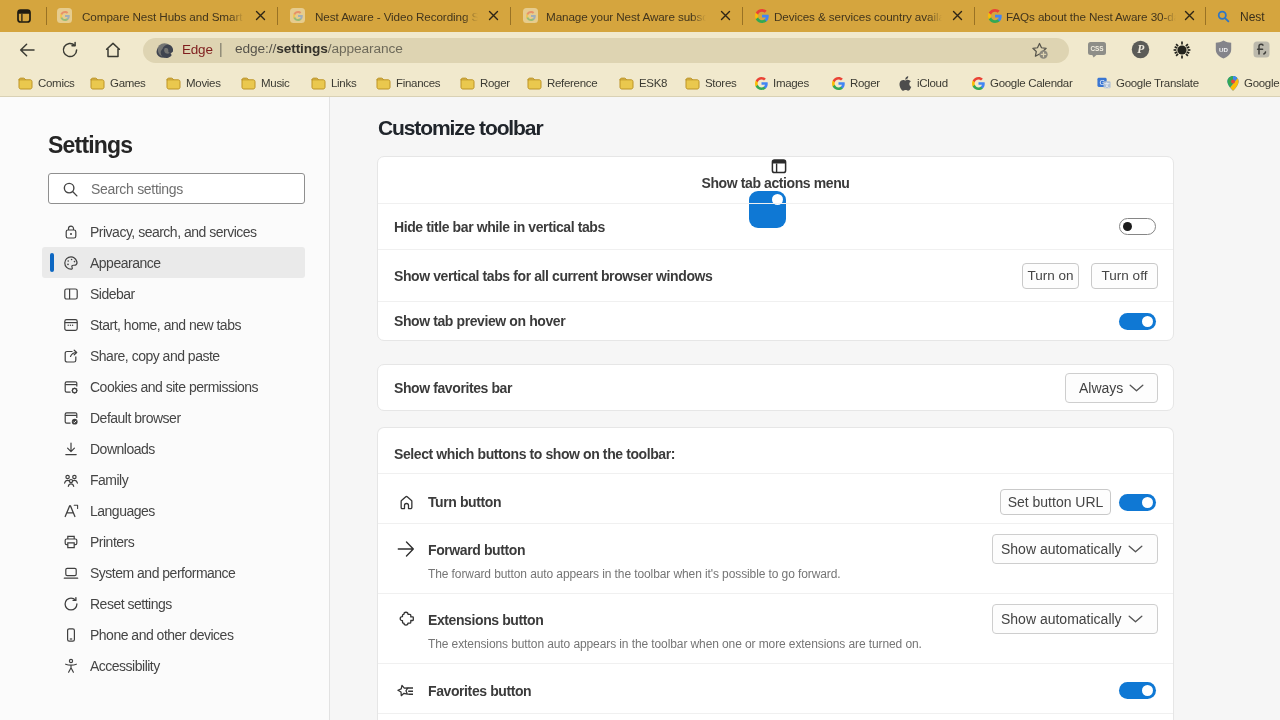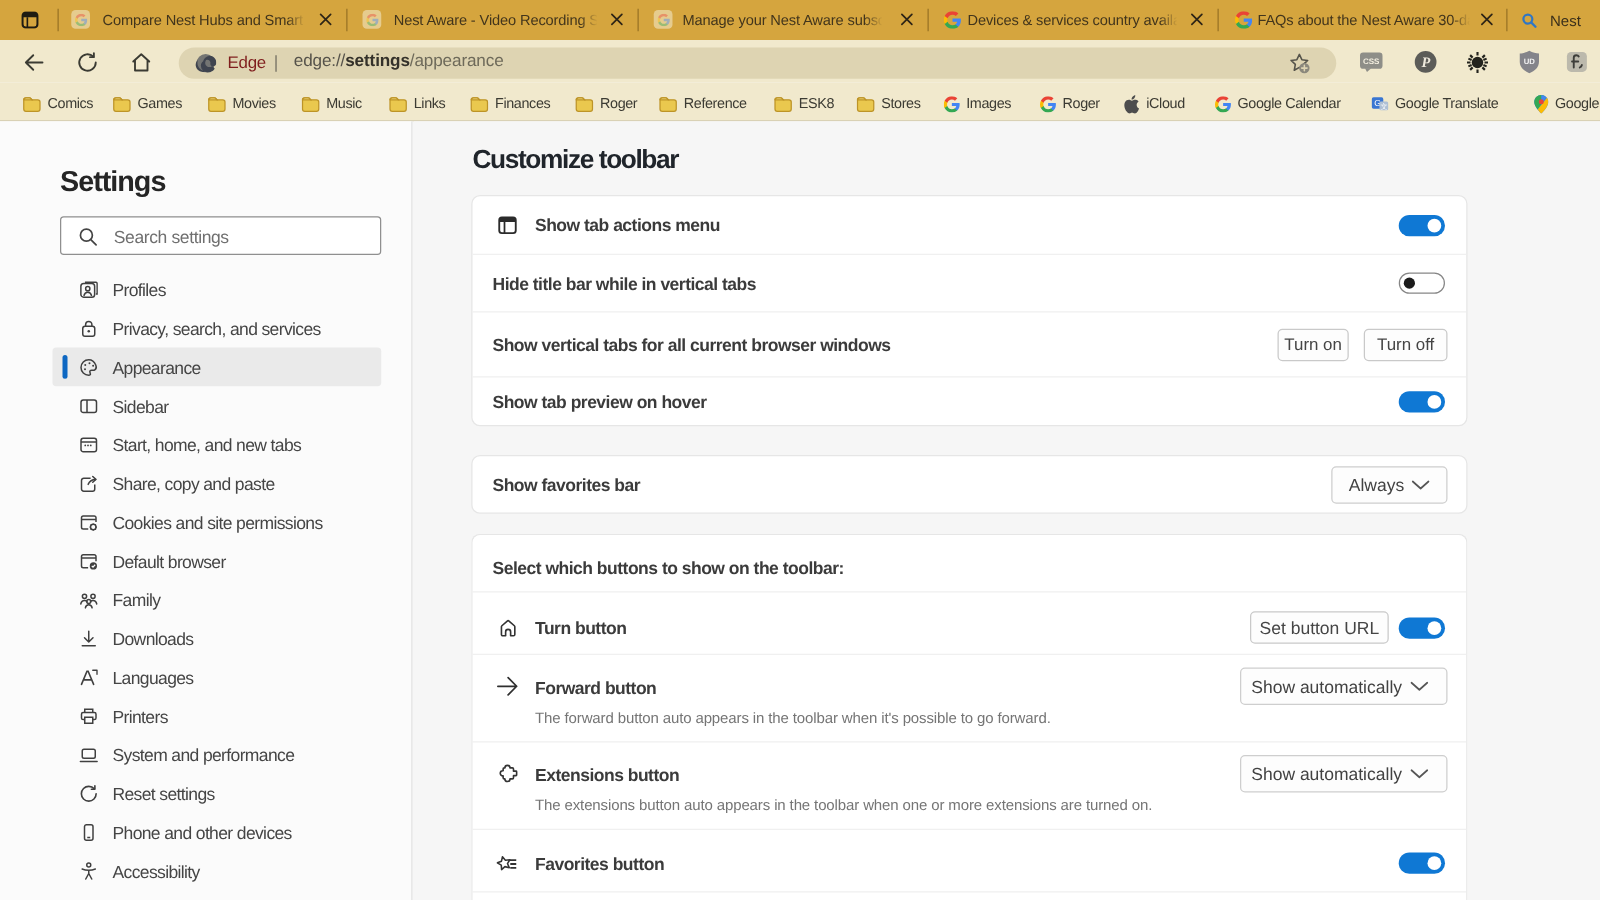--- a/index.html
+++ b/index.html
@@ -357,31 +357,20 @@
       <svg width="17" height="17" viewBox="0 0 16 16">
           <circle cx="6.7" cy="6.7" r="4.5" fill="none" stroke="#444" stroke-width="1.3"></circle>
           <line x1="10.2" y1="10.2" x2="14" y2="14" stroke="#444" stroke-width="1.3" stroke-linecap="round"></line>
         </svg>
       <span>Search settings</span>
     </div>
     <div id="navlist">
       <div class="nav">
           <span class="ic">
             <svg width="16" height="16" viewBox="0 0 16 16" fill="none" stroke="#404040" stroke-width="1.2">
-              <rect x="1.7" y="2.7" width="11" height="11" rx="2.2"></rect>
-              <path d="M5.5 2.7v-.9h8.3c.5 0 .9.4.9.9v8.5h-1" stroke-width="1.1"></path>
-              <circle cx="7.2" cy="6.9" r="1.7"></circle>
-              <path d="M4.2 12.4c.4-1.7 1.6-2.6 3-2.6s2.6.9 3 2.6" stroke-linecap="round"></path>
-            </svg>
-          </span>
-          <span class="lb">Profiles</span>
-        </div>
-      <div class="nav">
-          <span class="ic">
-            <svg width="16" height="16" viewBox="0 0 16 16" fill="none" stroke="#404040" stroke-width="1.2">
               <rect x="3.2" y="6" width="9.6" height="8" rx="1.8"></rect>
               <path d="M5.5 6V4.6a2.5 2.5 0 0 1 5 0V6"></path>
               <circle cx="8" cy="10" r="1" fill="#404040" stroke="none"></circle>
             </svg>
           </span>
           <span class="lb">Privacy, search, and services</span>
         </div>
       <div class="nav sel">
           <span class="ic">
             <svg width="16" height="16" viewBox="0 0 16 16" fill="none" stroke="#404040" stroke-width="1.2">
@@ -443,39 +432,39 @@
               <line x1="2.2" y1="5.4" x2="13.8" y2="5.4"></line>
               <circle cx="11.7" cy="11.7" r="2.9" fill="#404040" stroke="none"></circle>
               <path d="M10.4 11.7l1 1 1.7-1.9" stroke="#fbfbfb" stroke-width="1" fill="none"></path>
             </svg>
           </span>
           <span class="lb">Default browser</span>
         </div>
       <div class="nav">
           <span class="ic">
             <svg width="16" height="16" viewBox="0 0 16 16" fill="none" stroke="#404040" stroke-width="1.2">
+              <path d="M8 2v8.2M4.6 7.2L8 10.6l3.4-3.4" stroke-linecap="round" stroke-linejoin="round"></path>
+              <path d="M2.8 13.6h10.4" stroke-linecap="round"></path>
+            </svg>
+          </span>
+          <span class="lb">Downloads</span>
+        </div>
+      <div class="nav">
+          <span class="ic">
+            <svg width="16" height="16" viewBox="0 0 16 16" fill="none" stroke="#404040" stroke-width="1.2">
               <circle cx="4.6" cy="5" r="1.7"></circle>
               <circle cx="11.4" cy="5" r="1.7"></circle>
               <circle cx="8" cy="9.1" r="1.6"></circle>
               <path d="M1.6 11.2c.4-1.9 1.6-2.9 3-2.9.8 0 1.5.3 2 .9M14.4 11.2c-.4-1.9-1.6-2.9-3-2.9-.8 0-1.5.3-2 .9M5.3 14.3c.3-1.6 1.4-2.5 2.7-2.5s2.4.9 2.7 2.5" stroke-linecap="round"></path>
             </svg>
           </span>
           <span class="lb">Family</span>
         </div>
       <div class="nav">
           <span class="ic">
-            <svg width="16" height="16" viewBox="0 0 16 16" fill="none" stroke="#404040" stroke-width="1.2">
-              <path d="M8 2v8.2M4.6 7.2L8 10.6l3.4-3.4" stroke-linecap="round" stroke-linejoin="round"></path>
-              <path d="M2.8 13.6h10.4" stroke-linecap="round"></path>
-            </svg>
-          </span>
-          <span class="lb">Downloads</span>
-        </div>
-      <div class="nav">
-          <span class="ic">
             <svg width="16" height="16" viewBox="0 0 16 16" fill="none" stroke="#404040" stroke-width="1.3">
               <path d="M2.2 13.5L6.6 3h.9l4.4 10.5M3.9 9.9h6.3" stroke-linecap="round"></path>
               <path d="M11.2 2.2h3.4v3.2" stroke-width="1.1" stroke-linecap="round" stroke-linejoin="round"></path>
             </svg>
           </span>
           <span class="lb">Languages</span>
         </div>
       <div class="nav">
           <span class="ic">
             <svg width="16" height="16" viewBox="0 0 16 16" fill="none" stroke="#404040" stroke-width="1.2">
@@ -521,21 +510,21 @@
             </svg>
           </span>
           <span class="lb">Accessibility</span>
         </div>
     </div>
   </div>
 
   <div id="content">
     <h2>Customize toolbar</h2>
     <div class="card" id="card1" style="top:59px;">
-      <div class="row" style="height:46px;">
+      <div class="row" style="height:46px;flex-direction:column;">
         <span class="ricon">
             <svg width="16" height="16" viewBox="0 0 16 16">
               <rect x="1.4" y="1.9" width="13.2" height="12.6" rx="2.1" fill="none" stroke="#2b2b2b" stroke-width="1.5"></rect>
               <path d="M1.4 4a2.1 2.1 0 0 1 2.1-2.1h9a2.1 2.1 0 0 1 2.1 2.1v1.5H1.4z" fill="#2b2b2b"></path>
               <line x1="5.6" y1="5.5" x2="5.6" y2="14.3" stroke="#2b2b2b" stroke-width="1.4"></line>
             </svg>
           </span>
         <span class="rt">Show tab actions menu</span>
         <span class="spacer"></span>
         <span class="toggle"></span>

